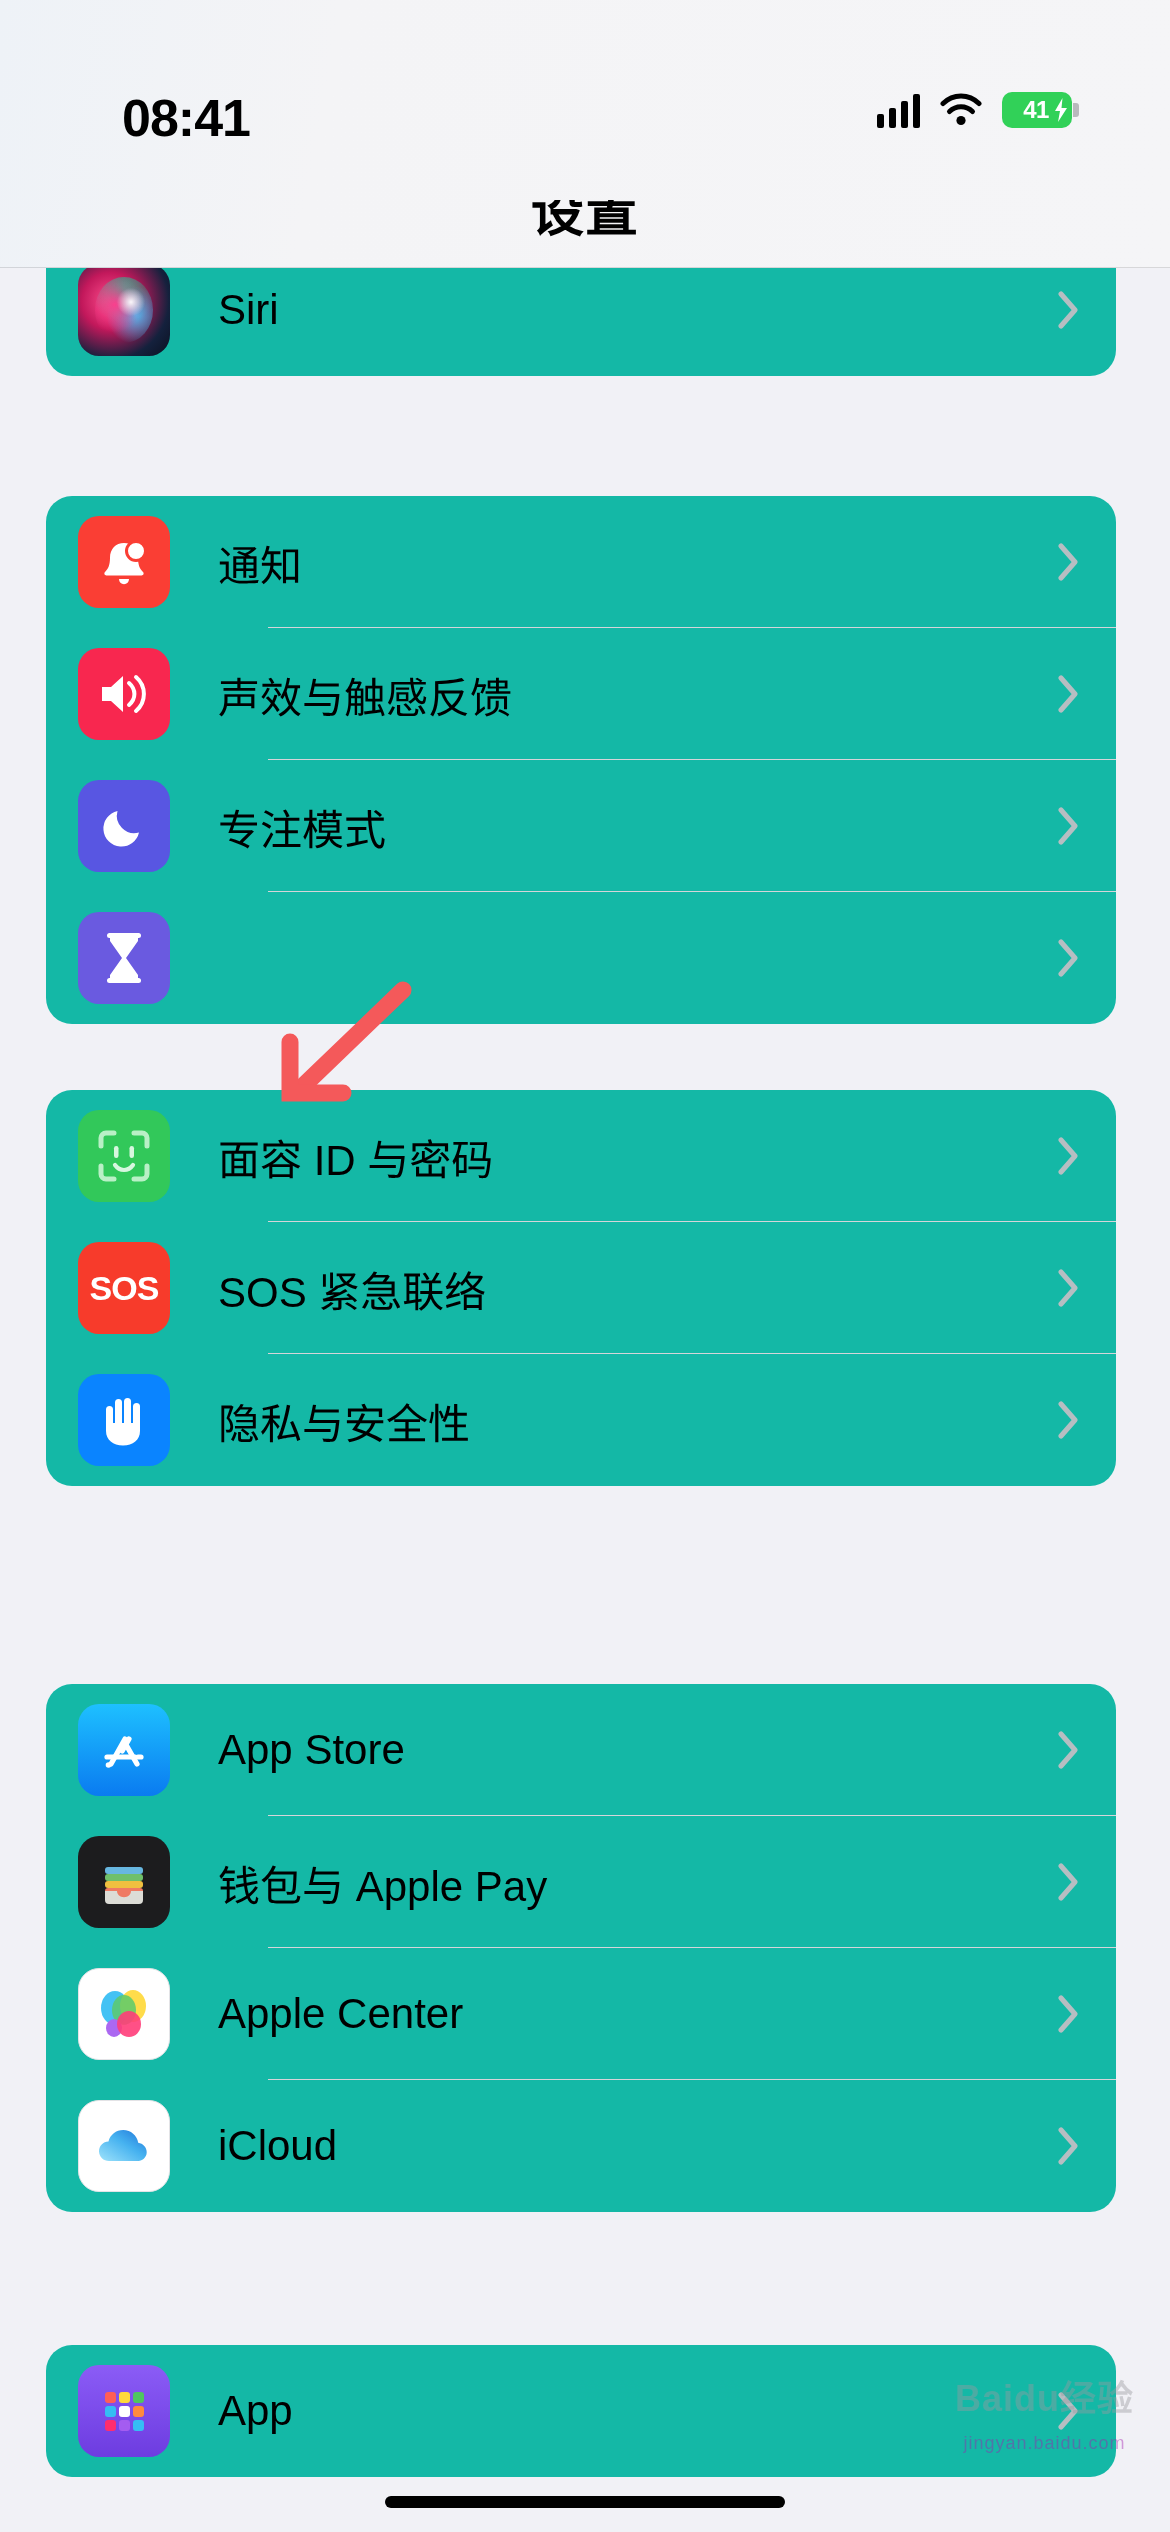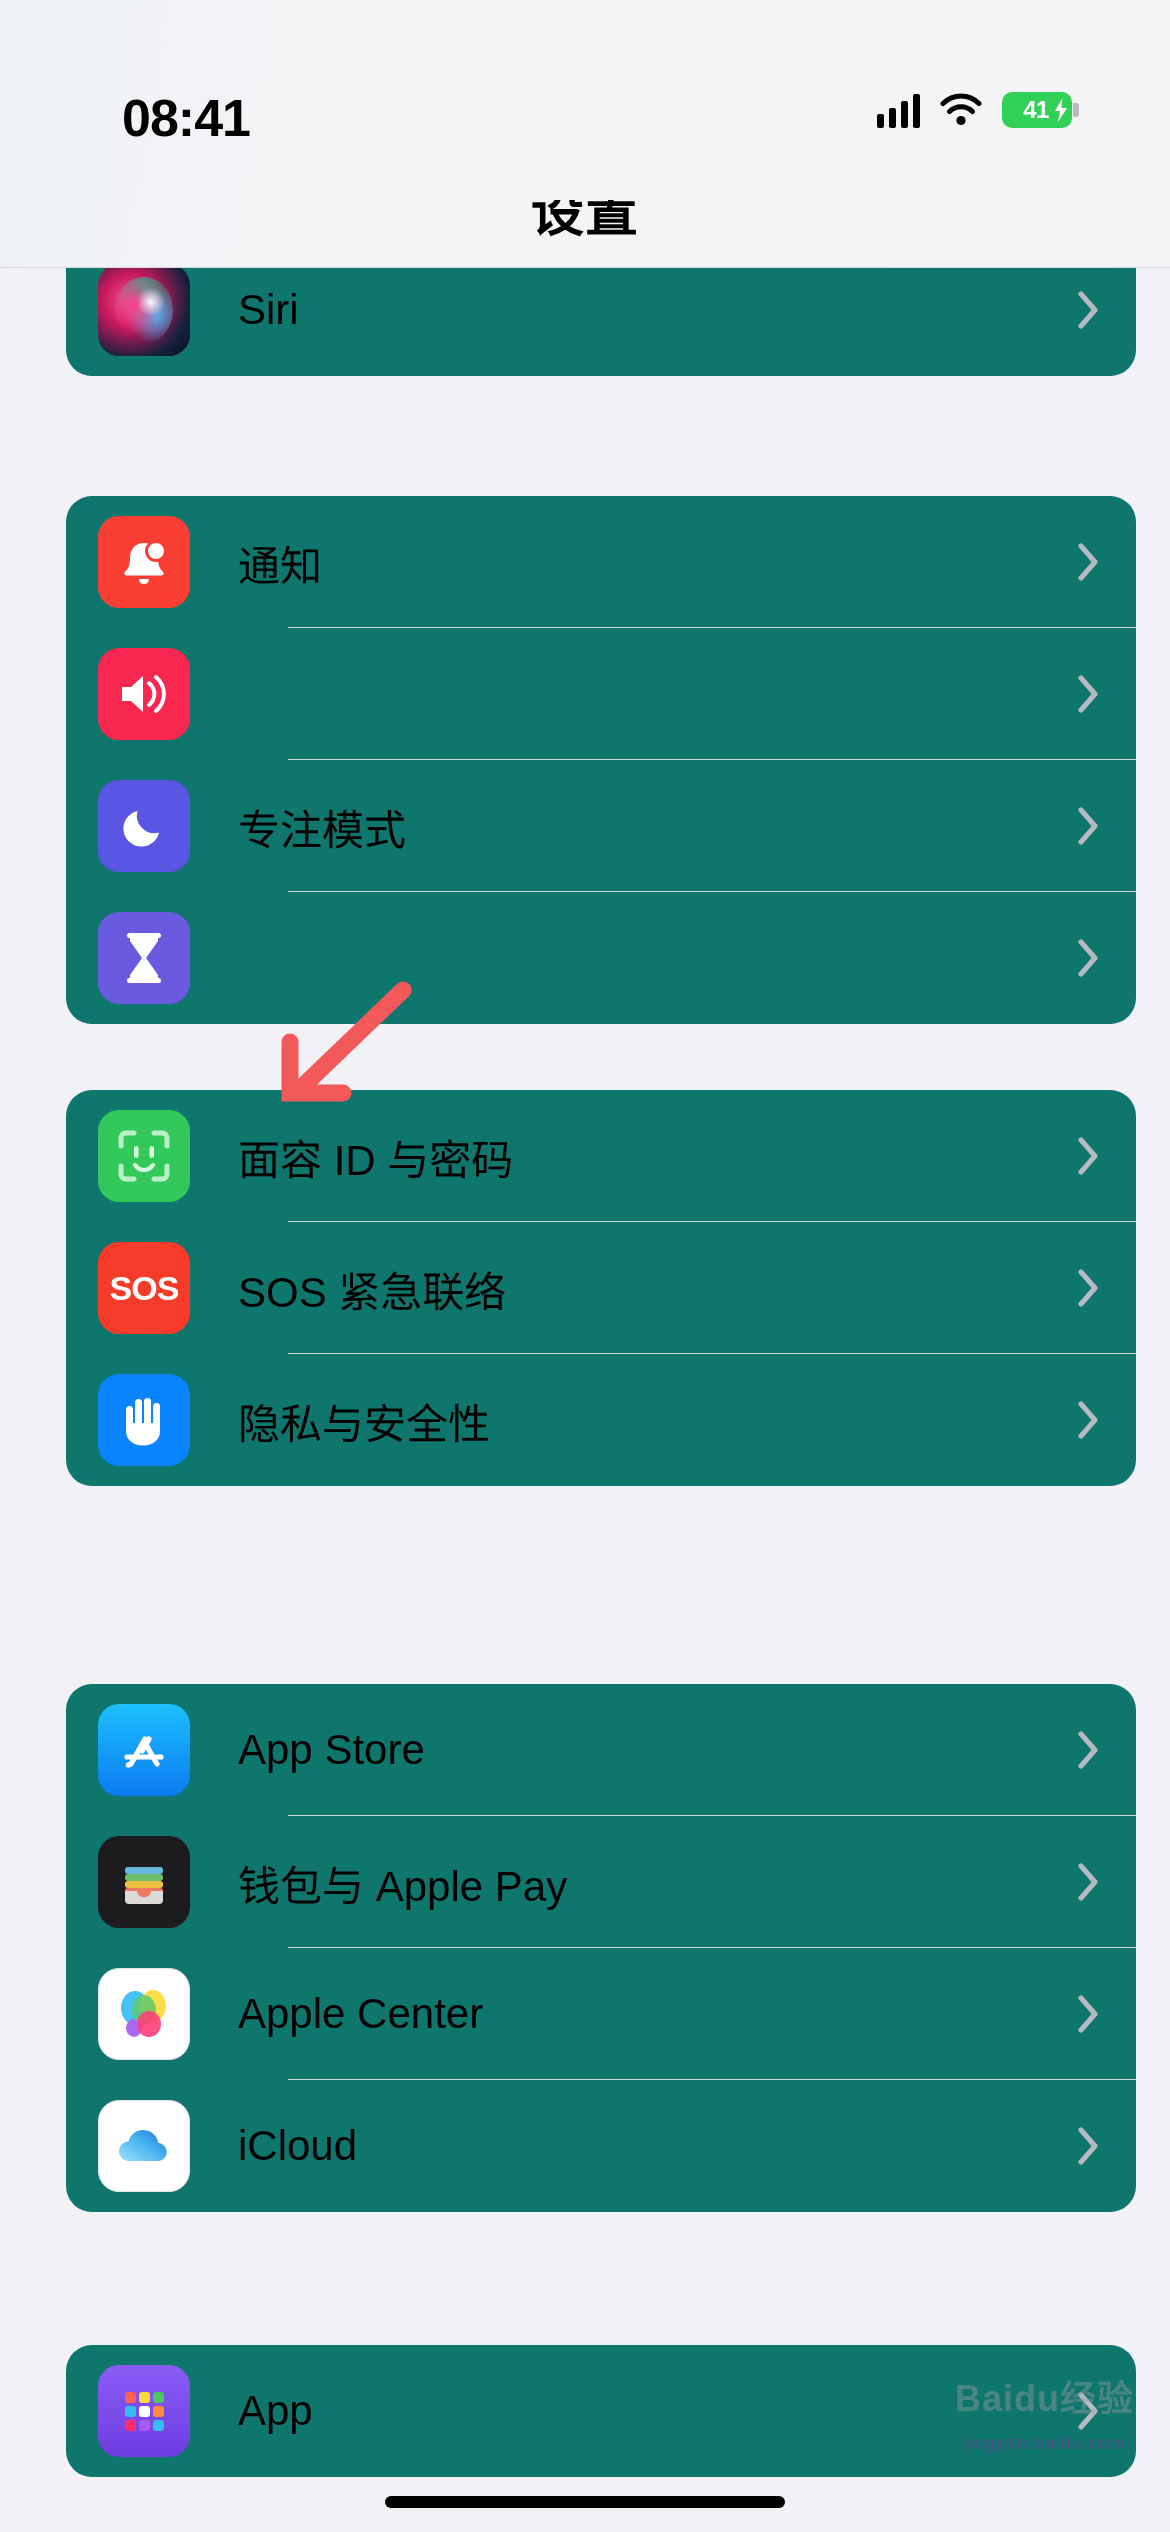--- a/index.html
+++ b/index.html
@@ -65,22 +65,22 @@
     position:absolute; top:267px; left:0; width:1170px; height:1px;
     background:rgba(0,0,0,0.12);
   }
 
   
   .content{
     position:absolute; top:0; left:0; width:1170px; height:2532px;
     z-index:10;
   }
   .group{
-    position:absolute; left:66px; width:1070px;
-    background:#0f766e; border-radius:26px; overflow:hidden;
+    position:absolute; left:46px; width:1070px;
+    background:#14b8a6; border-radius:26px; overflow:hidden;
   }
   .row{
     position:relative; display:flex; align-items:center;
     height:132px; padding-left:32px; padding-right:36px;
   }
   .row .sep{
     position:absolute; left:222px; right:0; bottom:0; height:1px;
     background:#d5d5d9;
   }
   .row:last-child .sep{ display:none; }
@@ -197,20 +197,21 @@
     </div>
 
     <div class="row">
       <div class="icon ic-sound">
         <svg width="60" height="52" viewBox="0 0 60 52">
           <path d="M8 19h9l12-11v36L17 33H8z" fill="#fff"></path>
           <path d="M35 15c3.4 3 5.4 6.8 5.4 11s-2 8-5.4 11" fill="none" stroke="#fff" stroke-width="4" stroke-linecap="round"></path>
           <path d="M42 9c5 4.3 7.9 10 7.9 17s-2.9 12.7-7.9 17" fill="none" stroke="#fff" stroke-width="4" stroke-linecap="round"></path>
         </svg>
       </div>
+      <div class="label">声效与触感反馈</div>
       <div class="chev">
         <svg width="22" height="38" viewBox="0 0 22 38">
             <path d="M3 3 L17 19 L3 35" fill="none" stroke="#bfbfc4" stroke-width="5" stroke-linecap="round" stroke-linejoin="round"></path>
           </svg>
       </div>
       <div class="sep"></div>
     </div>
 
     <div class="row">
       <div class="icon ic-focus">

